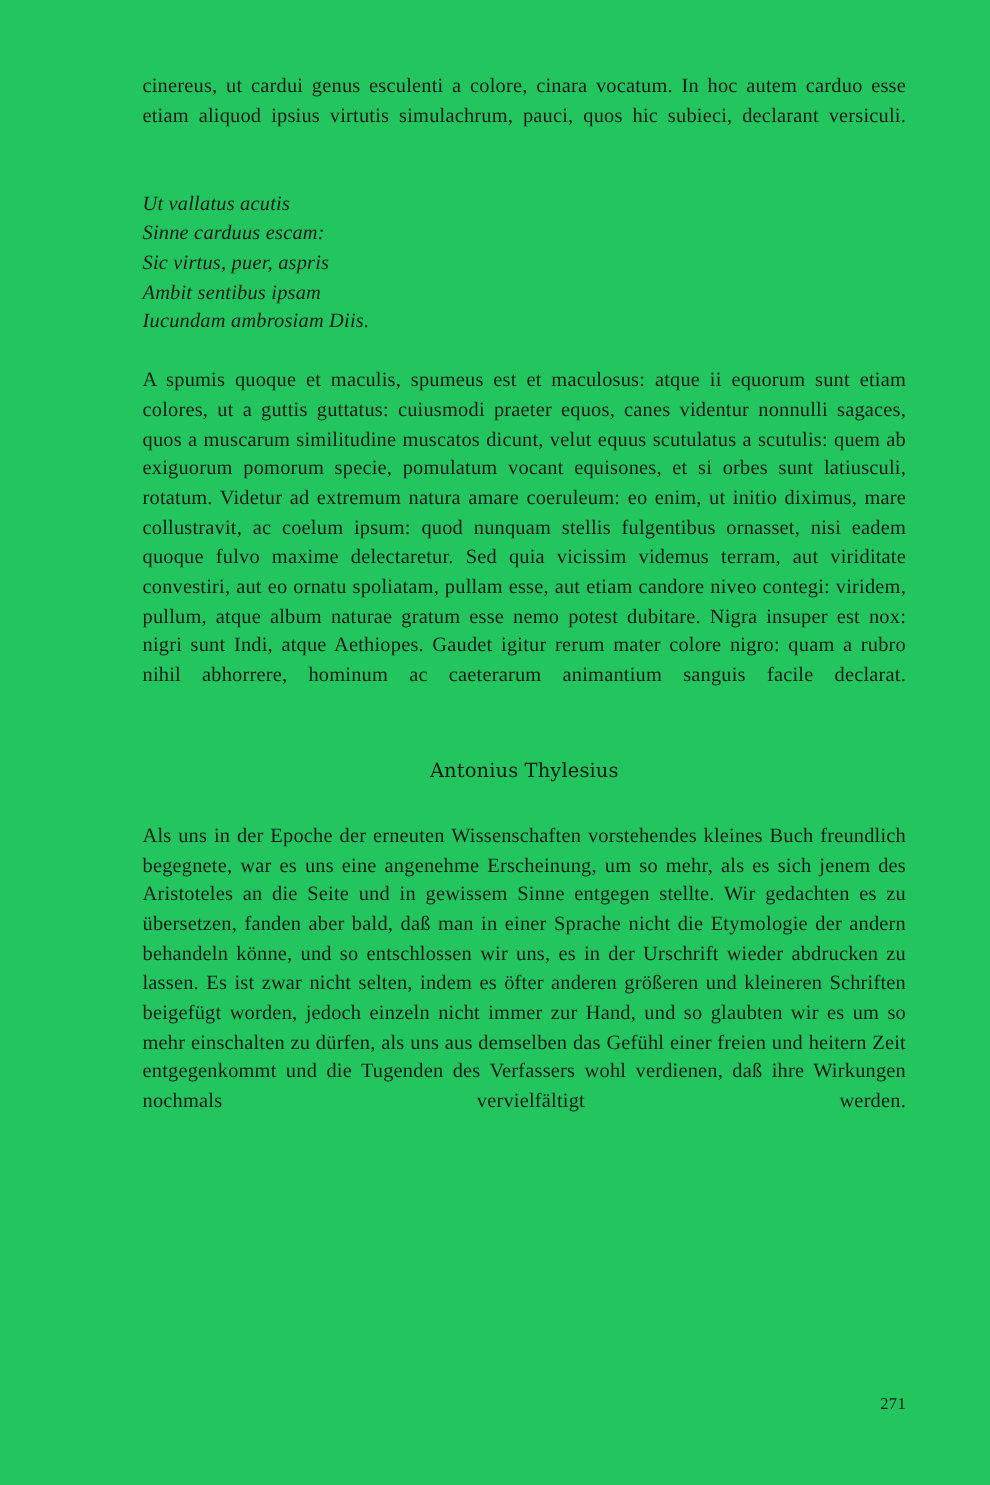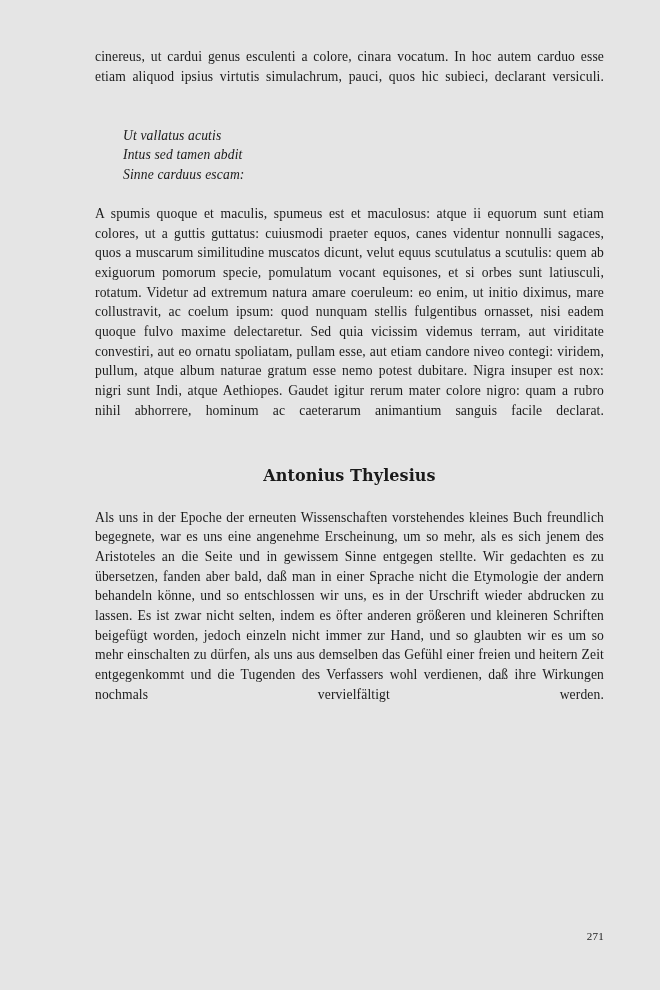--- a/index.html
+++ b/index.html
@@ -8,21 +8,21 @@
     background: #ffffff;
   }
   body {
     font-family: "Liberation Serif", "DejaVu Serif", serif;
     color: #1a1a1a;
   }
   .page {
     position: relative;
     width: 660px;
     height: 990px;
-    background: #e5e5e5;
+    background: #22c55e;
     overflow: hidden;
     box-sizing: border-box;
   }
   .text-block {
     position: absolute;
     left: 95px;
     top: 47px;
     width: 509px;
   }
   p.body-par {
@@ -40,26 +40,25 @@
   }
   .verse {
     font-style: italic;
     font-size: 13.6px;
     line-height: 19.65px;
     text-align: left;
     letter-spacing: 0.01em;
   }
   .verse-line {
     white-space: pre;
-    margin-left: 28px;
   }
   .section-heading {
     font-family: "DejaVu Serif", "Liberation Serif", serif;
-    font-weight: bold;
-    font-size: 16px;
+    font-weight: normal;
+    font-size: 13px;
     text-align: center;
     line-height: 19.65px;
     letter-spacing: 0.005em;
   }
   .heading-space-before { height: 26px; }
   .heading-space-after  { height: 22px; }
   .folio {
     position: absolute;
     right: 56px;
     top: 930px;
@@ -81,22 +80,24 @@
 <div class="page">
 
   <div class="text-block">
 
     <p class="body-par">cinereus, ut cardui genus esculenti a colore, cinara vocatum. In hoc autem carduo esse etiam aliquod ipsius virtutis simulachrum, pauci, quos hic subieci, declarant versiculi.</p>
 
     <div class="par-gap"></div>
 
     <div class="verse">
       <div class="verse-line">Ut vallatus acutis</div>
-      <div class="verse-line">Intus sed tamen abdit</div>
       <div class="verse-line">Sinne carduus escam:</div>
+      <div class="verse-line">Sic virtus, puer, aspris</div>
+      <div class="verse-line">Ambit sentibus ipsam</div>
+      <div class="verse-line">Iucundam ambrosiam Diis.</div>
     </div>
 
     <div class="par-gap"></div>
 
     <p class="body-par">A spumis quoque et maculis, spumeus est et maculosus: atque ii equorum sunt etiam colores, ut a guttis guttatus: cuiusmodi praeter equos, canes videntur nonnulli sagaces, quos a muscarum similitudine muscatos dicunt, velut equus scutulatus a scutulis: quem ab exiguorum pomorum specie, pomulatum vocant equisones, et si orbes sunt latiusculi, rotatum. Videtur ad extremum natura amare coeruleum: eo enim, ut initio diximus, mare collustravit, ac coelum ipsum: quod nunquam stellis fulgentibus ornasset, nisi eadem quoque fulvo maxime delectaretur. Sed quia vicissim videmus terram, aut viriditate convestiri, aut eo ornatu spoliatam, pullam esse, aut etiam candore niveo contegi: viridem, pullum, atque album naturae gratum esse nemo potest dubitare. Nigra insuper est nox: nigri sunt Indi, atque Aethiopes. Gaudet igitur rerum mater colore nigro: quam a rubro nihil abhorrere, hominum ac caeterarum animantium sanguis facile declarat.</p>
 
     <div class="heading-space-before"></div>
 
     <div class="section-heading">Antonius Thylesius</div>
 

